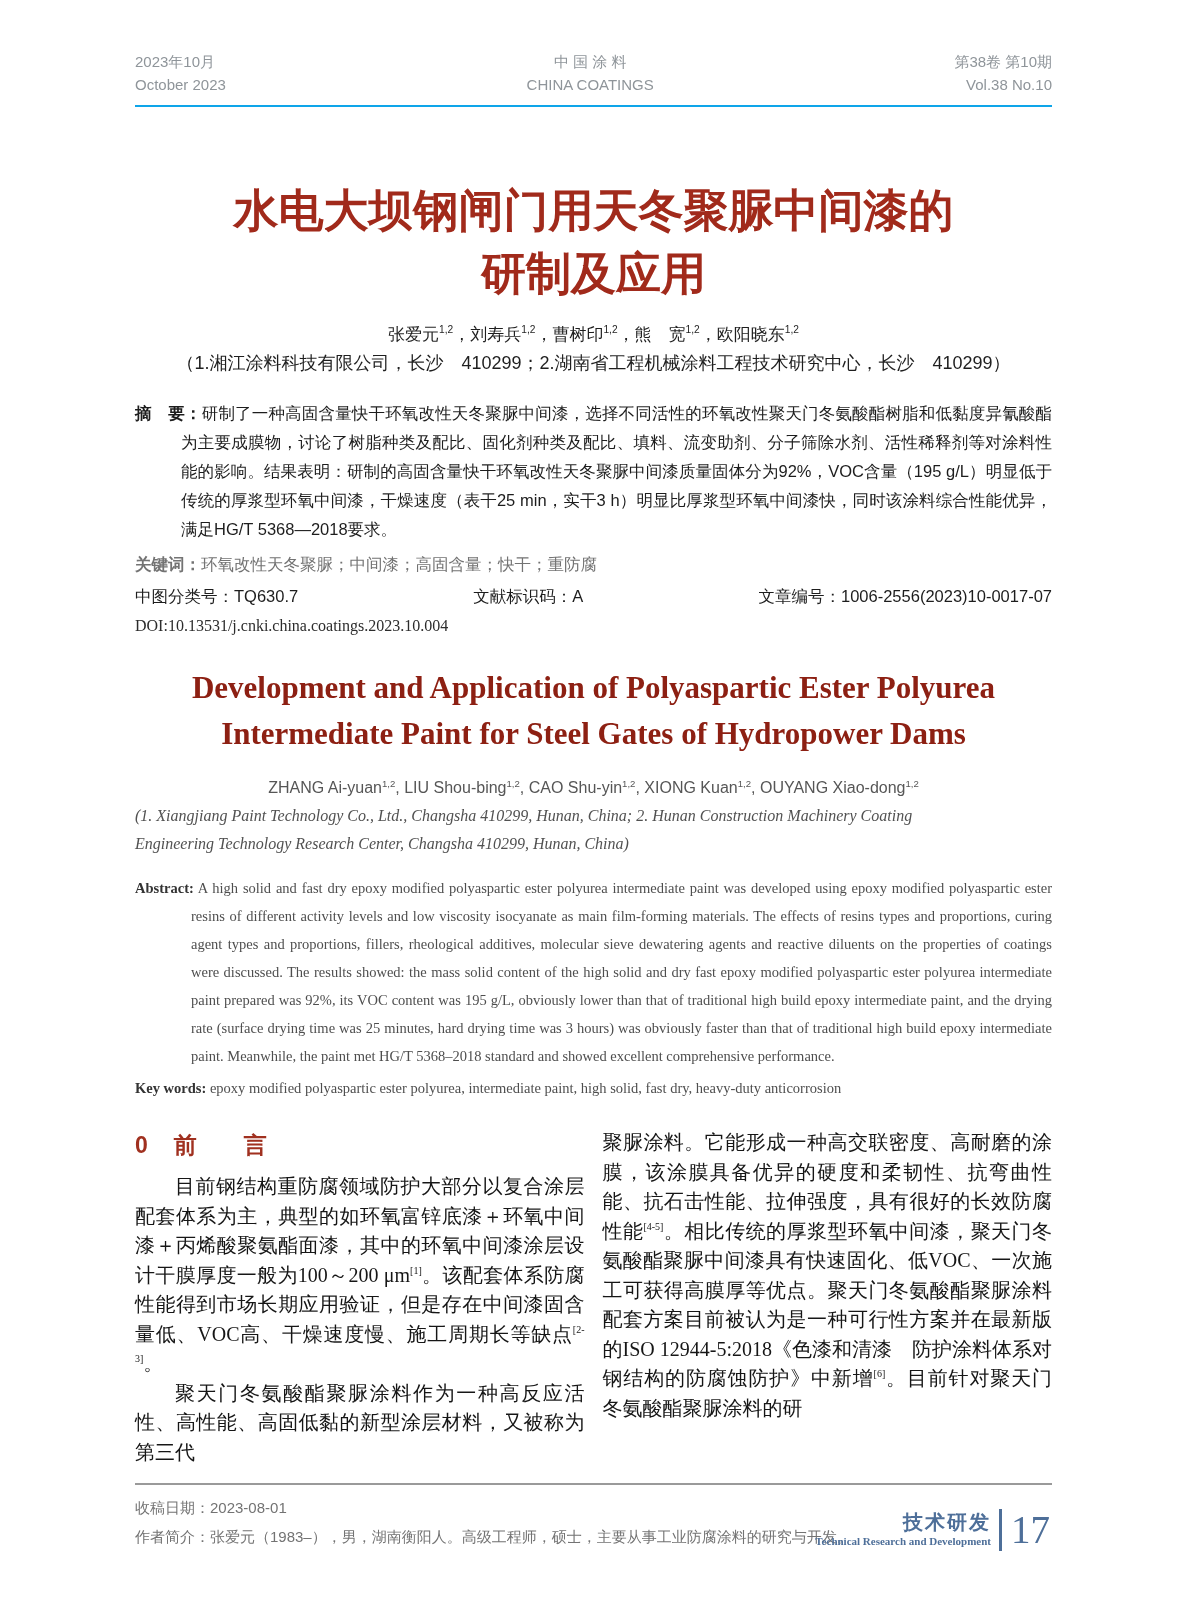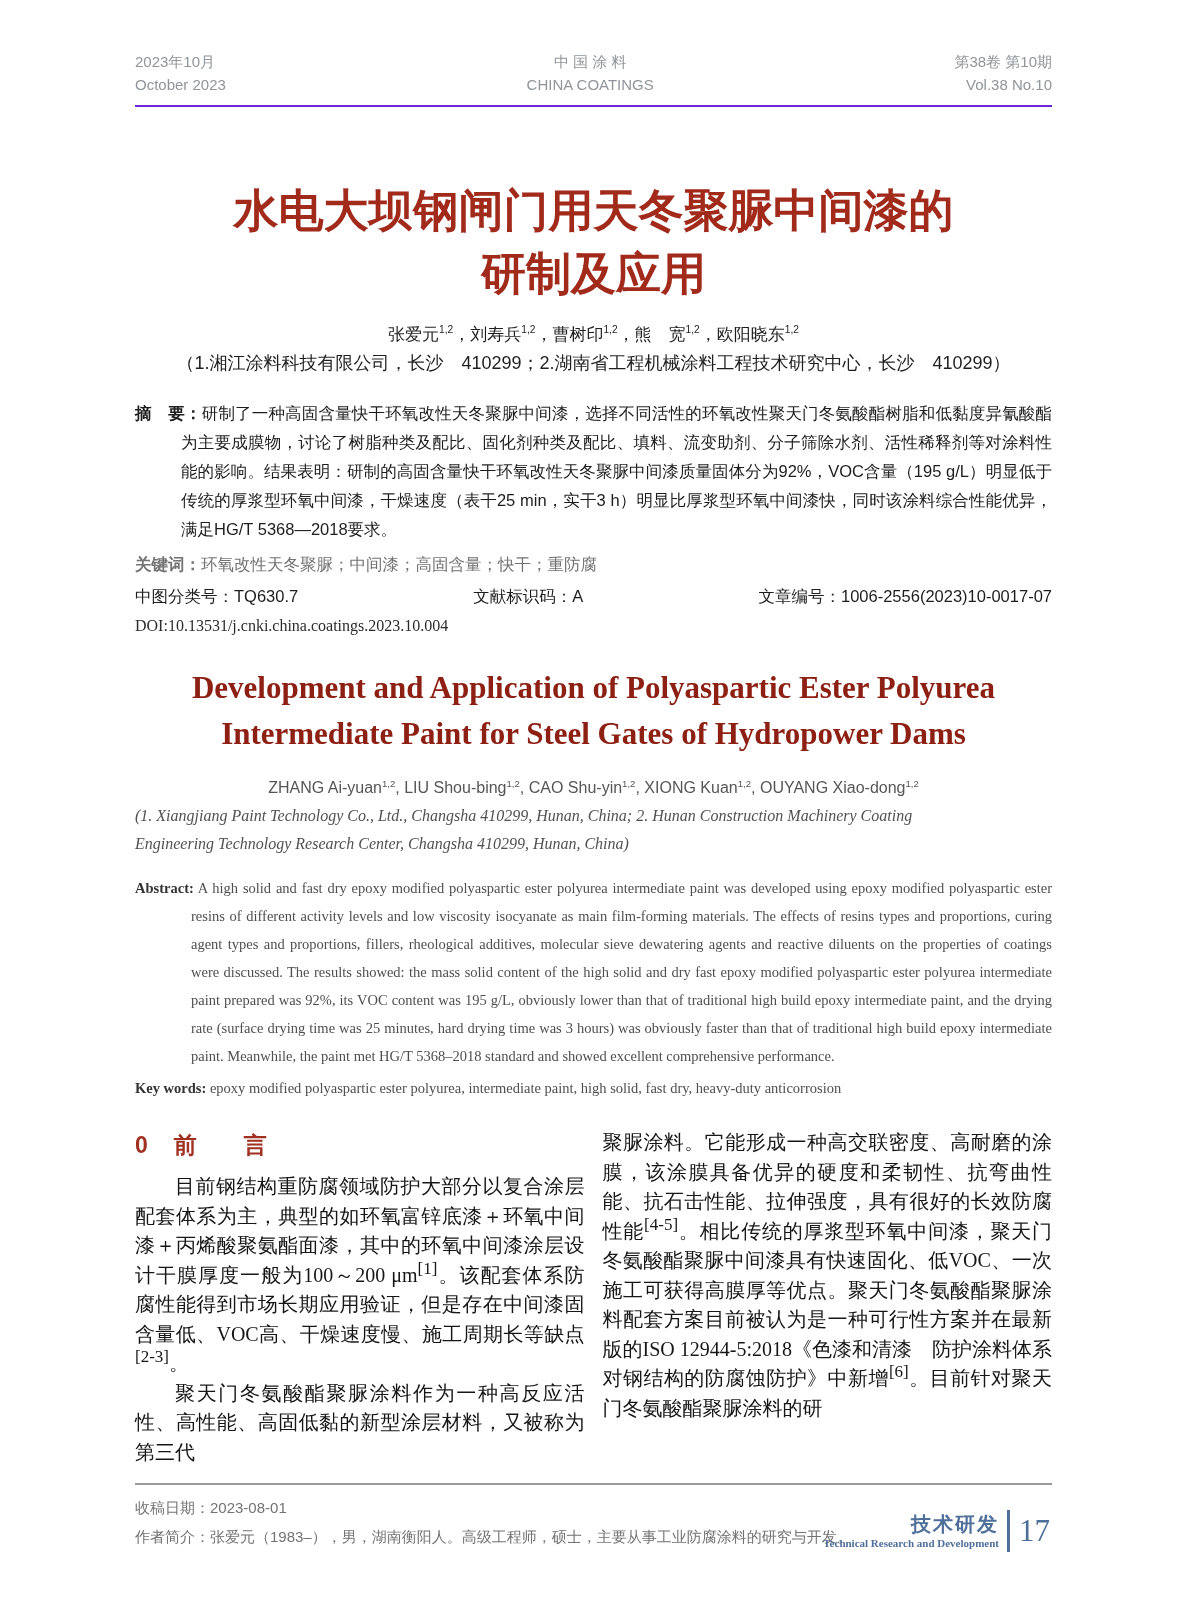--- a/index.html
+++ b/index.html
@@ -8,21 +8,21 @@
     width:1187px; height:1600px; position:relative; overflow:hidden;
     font-family:"Liberation Sans", sans-serif; color:#262626;
   }
   .page { padding:0 135px; }
 
   
   .jheader {
     padding-top:50px; padding-bottom:9px;
     display:flex; justify-content:space-between;
     color:#8f959a; font-size:15px; line-height:23px;
-    border-bottom:2px solid #6d28d9;
+    border-bottom:2px solid #0ea5e9;
   }
   .jheader .c { text-align:center; }
   .jheader .r { text-align:right; }
 
   
   .title-zh {
     margin-top:72px; text-align:center;
     color:#a12a1b; font-weight:bold; font-size:45px; line-height:63px;
     font-family:"Liberation Sans", sans-serif;
   }
@@ -76,38 +76,38 @@
     flex:1; font-family:"Liberation Serif", serif; font-size:20px;
     line-height:29.5px; text-align:justify; color:#161616;
   }
   .sec-head {
     font-family:"Liberation Sans", sans-serif; font-weight:bold;
     color:#a0301f; font-size:23px; line-height:30px; margin:2px 0 12px 0;
   }
   .sec-head .num { margin-right:26px; }
   .sec-head .ht  { letter-spacing:12px; }
   .col p.ind { text-indent:2em; }
-  .ref { font-size:17px; vertical-align:super; line-height:0;margin-top:6px; }
+  .ref { font-size:10px; vertical-align:super; line-height:0;margin-top:6px; }
 
   
   .footnote {
     margin-top:16px; border-top:2px solid #9a9a9a; padding-top:8px;
     font-size:15px; line-height:29px; color:#737373;
   }
 
   
   .badge {
     position:absolute; right:137px; bottom:48px;
     display:flex; align-items:center; color:#4e6f99;
   }
   .badge .txt { text-align:right; }
   .badge .zh { font-size:20px; font-weight:bold; letter-spacing:2px; line-height:24px; }
   .badge .en { font-family:"Liberation Serif", serif; font-weight:bold; font-size:11px; line-height:15px; }
   .badge .bar { width:3px; height:42px; background:#4e6f99; margin:0 9px 0 8px; }
-  .badge .pg { font-family:"Liberation Serif", serif; font-size:31px; }
+  .badge .pg { font-family:"Liberation Serif", serif; font-size:39px; }
 </style>
 </head>
 <body>
 
 <div class="page">
 
   <div class="jheader">
     <div class="l">
       <div>2023年10月</div>
       <div>October 2023</div>

